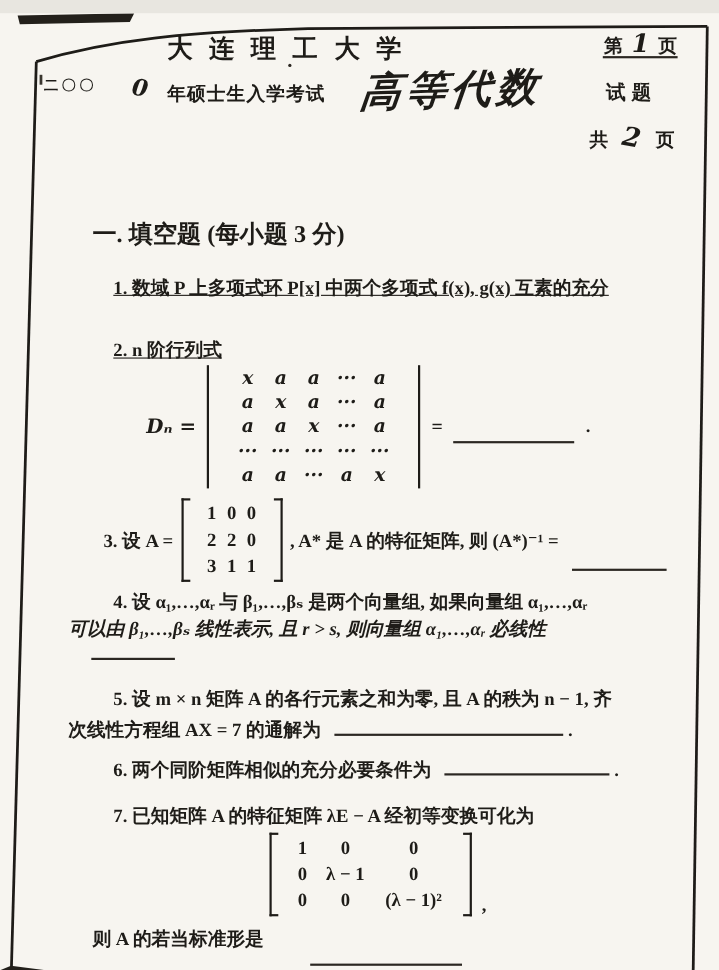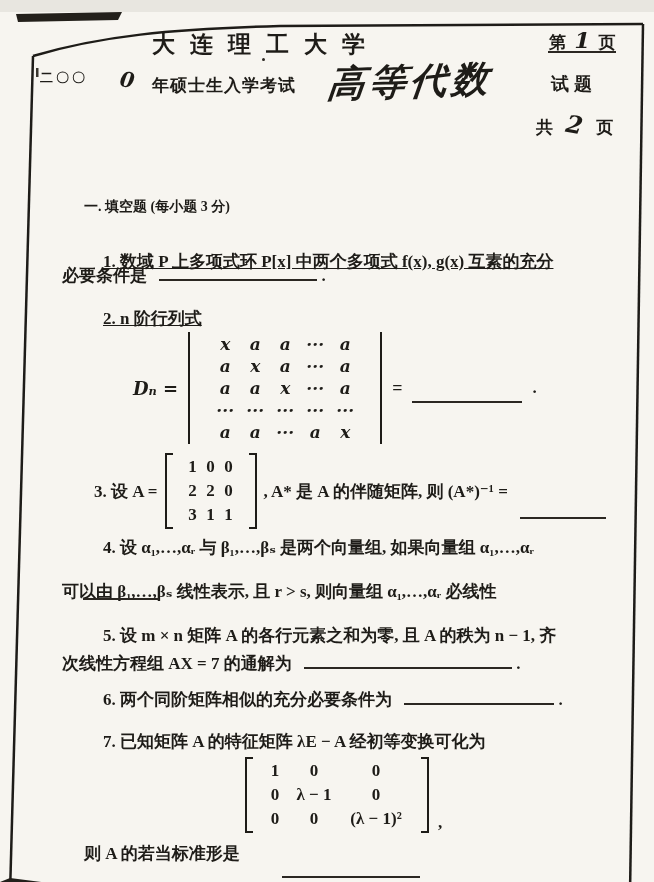--- a/index.html
+++ b/index.html
@@ -95,28 +95,23 @@
   <div class="t" style="top:62px;left:152px;font-size:17px;letter-spacing:1px;">年硕士生入学考试</div>
   <div class="t hand" style="top:45px;left:328px;font-size:37px;letter-spacing:4px;transform:skewX(-8deg) rotate(-2deg);">高等代数</div>
   <div class="t" style="top:60px;left:551px;font-size:18px;letter-spacing:5px;">试题</div>
 
   <div class="t" style="top:98px;left:536px;font-size:17px;">
     <span>共</span>
     <span class="hand" style="font-size:24px;margin:0 9px;transform:rotate(10deg);">2</span>
     <span>页</span>
   </div>
 
-  <div class="t" style="top:186px;left:84px;font-size:14px;">一. 填空题 (每小题 3 分)</div>
+  <div class="t" style="top:186px;left:84px;font-size:22px;">一. 填空题 (每小题 3 分)</div>
 
   <div class="t" style="top:238px;left:103px;text-decoration:underline;">1. 数域 P 上多项式环 P[x] 中两个多项式 f(x), g(x) 互素的充分</div>
-  <div class="t" style="top:252px;left:62px;">
-    <span>必要条件是</span>
-    <span class="blank" style="width:158px;margin-left:8px;"></span>
-    <span>.</span>
-  </div>
 
   <div class="t" style="top:295px;left:103px;text-decoration:underline;">2. n 阶行列式</div>
   <div class="t" style="top:320px;left:133px;">
     <div class="deq">
       <span class="mathit" style="font-size:18px;">Dₙ =</span>
       <span class="vbar"></span>
       <span class="dgrid">
           <span>x</span>
           <span>a</span>
           <span>a</span>
@@ -159,27 +154,27 @@
           <span>0</span>
           <span>0</span>
           <span>2</span>
           <span>2</span>
           <span>0</span>
           <span>3</span>
           <span>1</span>
           <span>1</span>
         </span>
       <span class="brk r"></span>
-      <span>, A* 是 A 的伴随矩阵, 则 (A*)⁻¹ =</span>
+      <span>, A* 是 A 的特征矩阵, 则 (A*)⁻¹ =</span>
     </div>
   </div>
   <div class="blankline" style="top:505px;left:520px;width:86px;"></div>
 
   <div class="t" style="top:524px;left:103px;">4. 设 α₁,…,αᵣ 与 β₁,…,βₛ 是两个向量组, 如果向量组 α₁,…,αᵣ</div>
-  <div class="t" style="top:568px;left:62px;">可以由 β₁,…,βₛ 线性表示, 且 r &gt; s, 则向量组 α₁,…,αᵣ 必线性</div>
+  <div class="t" style="top:548px;left:62px;font-style:italic;">可以由 β₁,…,βₛ 线性表示, 且 r &gt; s, 则向量组 α₁,…,αᵣ 必线性</div>
   <div class="blankline" style="top:586px;left:83px;width:76px;"></div>
 
   <div class="t" style="top:612px;left:103px;">5. 设 m × n 矩阵 A 的各行元素之和为零, 且 A 的秩为 n − 1, 齐</div>
   <div class="t" style="top:640px;left:62px;">
     <span>次线性方程组 AX = 7 的通解为</span>
     <span class="blank" style="width:208px;margin-left:8px;"></span>
     <span>.</span>
   </div>
 
   <div class="t" style="top:676px;left:103px;">

